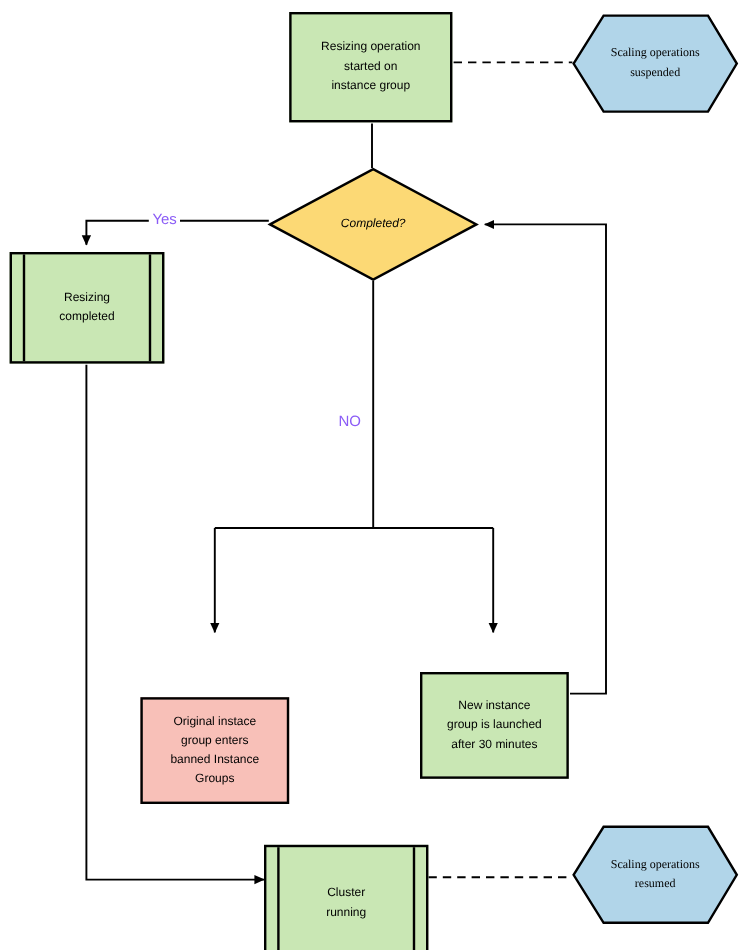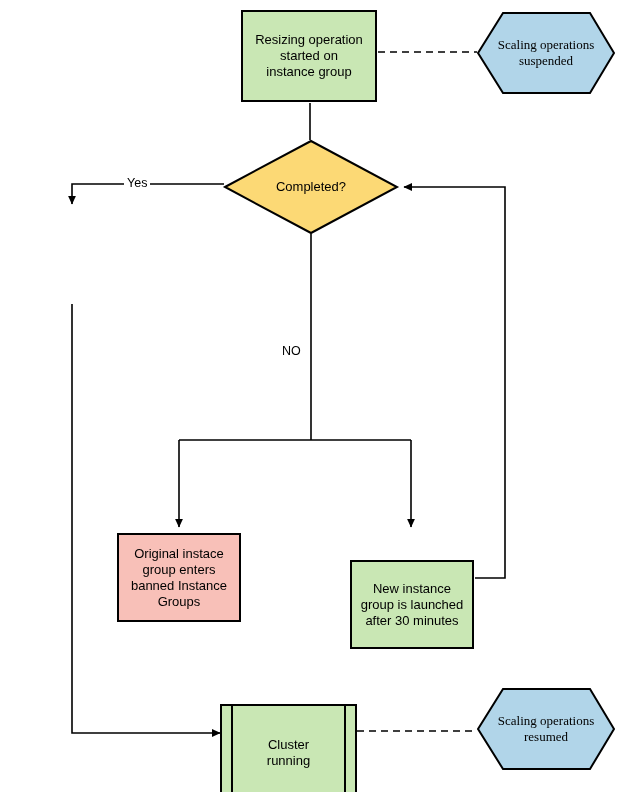--- a/index.html
+++ b/index.html
@@ -26,36 +26,37 @@
     height: 792px;
   }
   .node {
     position: absolute;
     box-sizing: border-box;
     display: flex;
     align-items: center;
     justify-content: center;
     text-align: center;
     color: #000000;
-    font-size: 13px;
+    font-size: 10px;
     line-height: 16px;
     z-index: 3;
   }
   .node .node-label {
     display: block;
     white-space: pre-line;
     padding: 0 6px;
   }
   .proc-box {
     border: 2px solid #000000;
     background: #c9e7b4;
   }
   .pink-box {
     border: 2px solid #000000;
     background: #f8c0b8;
+    margin-top: 48px;
   }
   
   .predef {
     border: 2px solid #000000;
     background: #c9e7b4;
   }
   .predef .bar-left,
   .predef .bar-right {
     position: absolute;
     top: 0;
@@ -72,31 +73,32 @@
   }
   .hexagon .node-label {
     position: relative;
     z-index: 2;
     font-family: Liberation Serif, serif;
   }
 
   .diamond {
     background: transparent;
     border: none;
+    font-style: italic;
   }
   .diamond .node-label {
     position: relative;
     z-index: 2;
   }
 
   .edge-label {
     position: absolute;
     font-size: 12.5px;
     line-height: 14px;
-    color: #000000;
+    color: #8b5cf6;
     background: #ffffff;
     padding: 0 3px;
     z-index: 4;
     white-space: nowrap;
   }
 </style>
 </head>
 <body>
 
 <div id="diagram-root">
@@ -147,20 +149,26 @@
 
   <div class="node hexagon" style="left:477px; top:12px; width:138px; height:82px;">
     <span class="node-label">Scaling operations
 suspended</span>
   </div>
 
   <div class="node diamond" style="left:225px; top:140px; width:172px; height:94px;">
     <span class="node-label">Completed?</span>
   </div>
 
+  <div class="node predef" style="left:8px; top:210px; width:129px; height:93px;">
+    <span class="bar-left"></span>
+    <span class="bar-right"></span>
+    <span class="node-label">Resizing
+completed</span>
+  </div>
 
   <div class="node pink-box" style="left:117px; top:533px; width:124px; height:89px;">
     <span class="node-label">Original instace
 group enters
 banned Instance
 Groups</span>
   </div>
 
   <div class="node proc-box" style="left:350px; top:560px; width:124px; height:89px;">
     <span class="node-label">New instance

